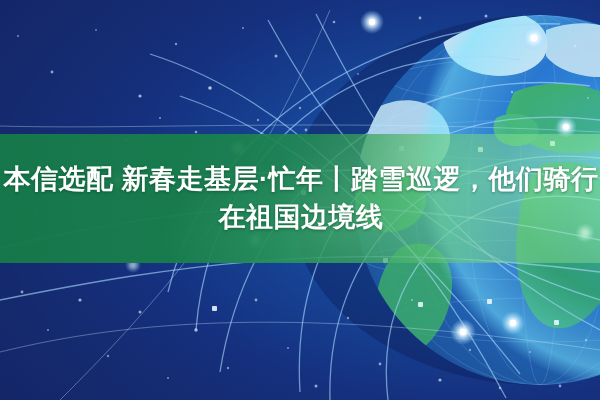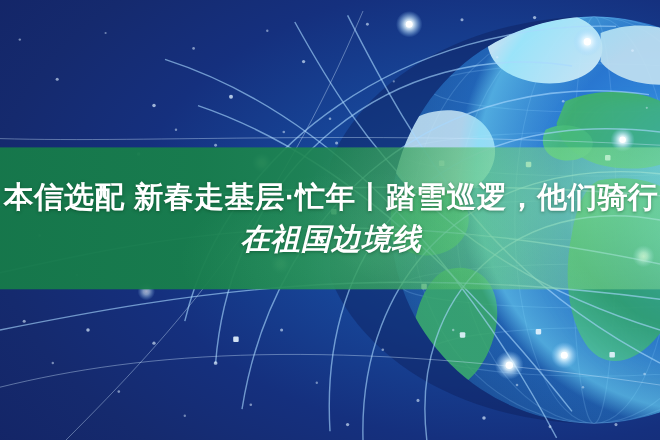--- a/index.html
+++ b/index.html
@@ -93,21 +93,21 @@
   .headline-line {
     color: #ffffff;
     font-size: 27px;
     font-weight: bold;
     letter-spacing: 0.5px;
     line-height: 1.25;
     white-space: nowrap;
     text-shadow: 0 1px 3px rgba(0,50,20,0.45);
   }
   .line-1 { padding-left: 2px; }
-  .line-2 { padding-left: 2px; font-style: italic; }
+  .line-2 { padding-left: 2px; }
 </style>
 </head>
 <body>
 
 <div id="banner">
 
   <div class="bg-base"></div>
 
   <div class="globe-wrap">
     <svg class="globe-svg" viewBox="0 0 480 480">

